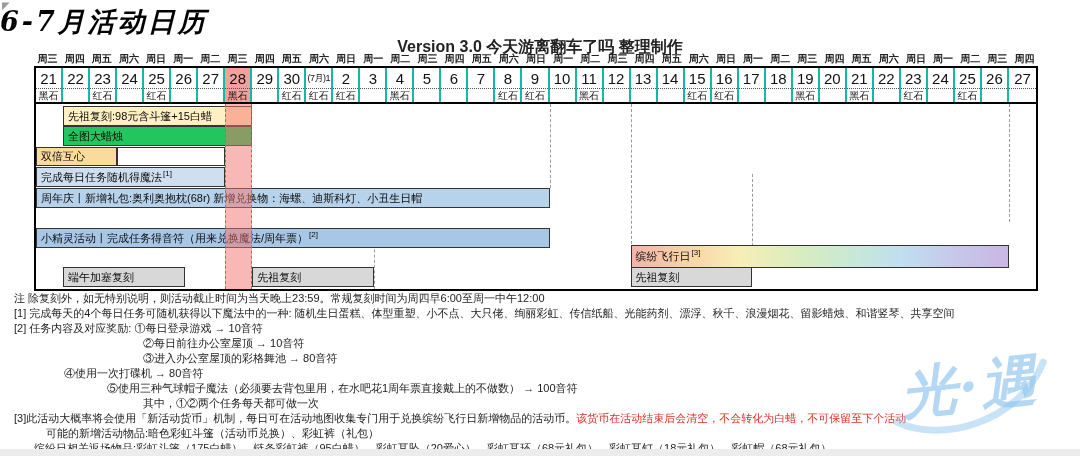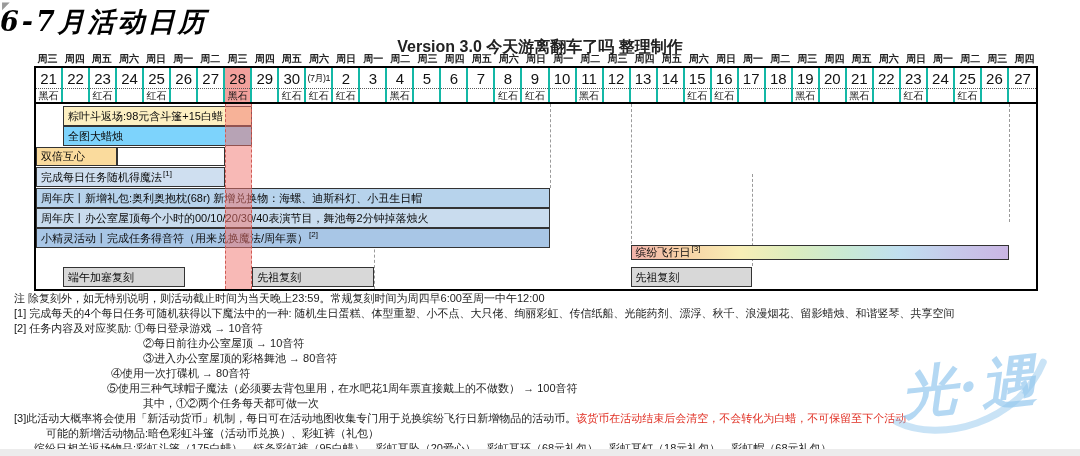--- a/index.html
+++ b/index.html
@@ -236,46 +236,43 @@
           <div class="stone"></div>
         </div>
       </div>
     <div class="chart">
         <div class="guide" style="left: 51.3514%; top: 0px; height: 84px;"></div>
         <div class="guide" style="left: 59.4595%; top: 0px; height: 140px;"></div>
         <div class="guide" style="left: 71.6216%; top: 70px; height: 92px;"></div>
         <div class="guide" style="left: 97.2973%; top: 0px; height: 118px;"></div>
         <div class="guide" style="left: 33.7838%; top: 135px; height: 50px;"></div>
         <div class="bar" style="left: 2.7027%; width: 18.9189%; top: 2px; height: 20px; background: rgb(253, 240, 194);">
-          <span>粽叶斗返场:98元含斗篷+15白蜡</span>
-        </div>
-        <div class="bar" style="left: 2.7027%; width: 18.9189%; top: 22px; height: 20px; background: #7dd3fc;">
+          <span>先祖复刻:98元含斗篷+15白蜡</span>
+        </div>
+        <div class="bar" style="left: 2.7027%; width: 18.9189%; top: 22px; height: 20px; background: #22c55e;">
           <span>全图大蜡烛</span>
         </div>
         <div class="bar" style="left: 0%; width: 8.10811%; top: 43px; height: 19px; background: rgb(250, 219, 157);">
           <span>双倍互心</span>
         </div>
         <div class="bar" style="left: 8.10811%; width: 10.8108%; top: 43px; height: 19px; background: rgb(255, 255, 255);">
           <span></span>
         </div>
         <div class="bar" style="left: 0%; width: 18.9189%; top: 63px; height: 20px; background: rgb(207, 223, 240);">
           <span>完成每日任务随机得魔法</span>
           <sup>[1]</sup>
         </div>
         <div class="bar" style="left: 0%; width: 51.3514%; top: 84px; height: 20px; background: rgb(183, 211, 236);">
           <span>周年庆丨新增礼包:奥利奥抱枕(68r) 新增兑换物：海螺、迪斯科灯、小丑生日帽</span>
         </div>
-        <div class="bar" style="left: 0%; width: 51.3514%; top: 104px; height: 20px; background: rgb(201, 220, 238);">
-          <span>周年庆丨办公室屋顶每个小时的00/10/20/30/40表演节目，舞池每2分钟掉落烛火</span>
-        </div>
         <div class="bar" style="left: 0%; width: 51.3514%; top: 124px; height: 20px; background: rgb(168, 198, 230);">
           <span>小精灵活动丨完成任务得音符（用来兑换魔法/周年票）</span>
           <sup>[2]</sup>
         </div>
-        <div class="bar" style="left: 59.4595%; width: 37.8378%; top: 141px; height: 15px; background: linear-gradient(90deg, rgb(242, 179, 171), rgb(247, 211, 166), rgb(248, 238, 182), rgb(220, 237, 190), rgb(200, 233, 212), rgb(192, 223, 240), rgb(198, 200, 234), rgb(202, 182, 228));">
+        <div class="bar" style="left: 59.4595%; width: 37.8378%; top: 141px; height: 23px; background: linear-gradient(90deg, rgb(242, 179, 171), rgb(247, 211, 166), rgb(248, 238, 182), rgb(220, 237, 190), rgb(200, 233, 212), rgb(192, 223, 240), rgb(198, 200, 234), rgb(202, 182, 228));">
           <span>缤纷飞行日</span>
           <sup>[3]</sup>
         </div>
         <div class="bar" style="left: 2.7027%; width: 12.1622%; top: 163px; height: 20px; background: rgb(216, 216, 216);">
           <span>端午加塞复刻</span>
         </div>
         <div class="bar" style="left: 21.6216%; width: 12.1622%; top: 163px; height: 20px; background: rgb(216, 216, 216);">
           <span>先祖复刻</span>
         </div>
         <div class="bar" style="left: 59.4595%; width: 12.1622%; top: 163px; height: 20px; background: rgb(216, 216, 216);">
@@ -284,21 +281,21 @@
         <div class="today-col" style="left: 18.9189%; width: 2.7027%;"></div>
       </div>
   </div>
 
   <div class="notes">
       <div class="line" style="padding-left: 14px;"><span>注 除复刻外，如无特别说明，则活动截止时间为当天晚上23:59。常规复刻时间为周四早6:00至周一中午12:00</span></div>
       <div class="line" style="padding-left: 14px;"><span>[1] 完成每天的4个每日任务可随机获得以下魔法中的一种: 随机生日蛋糕、体型重塑、小不点、大只佬、绚丽彩虹、传信纸船、光能药剂、漂浮、秋千、浪漫烟花、留影蜡烛、和谐竖琴、共享空间</span></div>
       <div class="line" style="padding-left: 14px;"><span>[2] 任务内容及对应奖励: ①每日登录游戏 → 10音符</span></div>
       <div class="line" style="padding-left: 143px;"><span>②每日前往办公室屋顶 → 10音符</span></div>
       <div class="line" style="padding-left: 143px;"><span>③进入办公室屋顶的彩格舞池 → 80音符</span></div>
-      <div class="line" style="padding-left: 111px;"><span>④使用一次打碟机 → 80音符</span></div>
+      <div class="line" style="padding-left: 64px;"><span>④使用一次打碟机 → 80音符</span></div>
       <div class="line" style="padding-left: 107px;"><span>⑤使用三种气球帽子魔法（必须要去背包里用，在水吧花1周年票直接戴上的不做数） → 100音符</span></div>
       <div class="line" style="padding-left: 143px;"><span>其中，①②两个任务每天都可做一次</span></div>
       <div class="line" style="padding-left: 14px;"><span>[3]此活动大概率将会使用「新活动货币」机制，每日可在活动地图收集专门用于兑换缤纷飞行日新增物品的活动币。</span><span class="red">该货币在活动结束后会清空，不会转化为白蜡，不可保留至下个活动</span></div>
       <div class="line" style="padding-left: 46px;"><span>可能的新增活动物品:暗色彩虹斗篷（活动币兑换）、彩虹裤（礼包）</span></div>
       <div class="line" style="padding-left: 34px;"><span>缤纷日相关返场物品:彩虹斗篷（175白蜡）、链条彩虹裤（95白蜡）、彩虹耳坠（20爱心）、彩虹耳环（68元礼包）、彩虹耳钉（18元礼包）、彩虹帽（68元礼包）</span></div>
     </div>
 
   <div class="watermark">
     <svg width="180" height="112" viewBox="0 0 180 112">
       <path d="M14,78 C55,104 135,92 166,34" fill="none" stroke="rgba(148,199,238,0.5)" stroke-width="7" stroke-linecap="round"></path>

